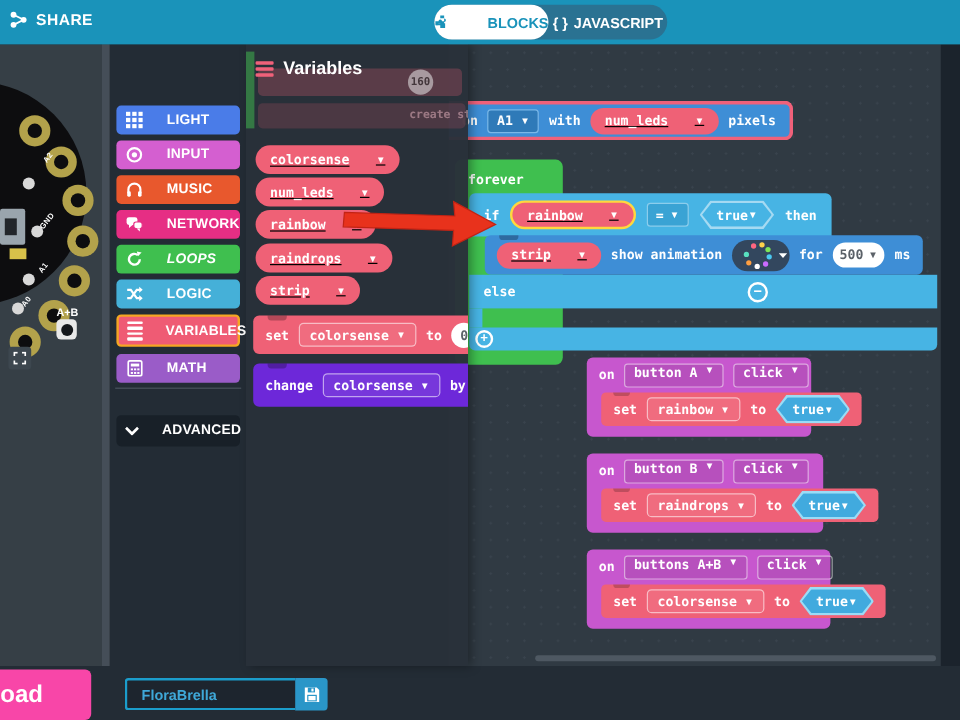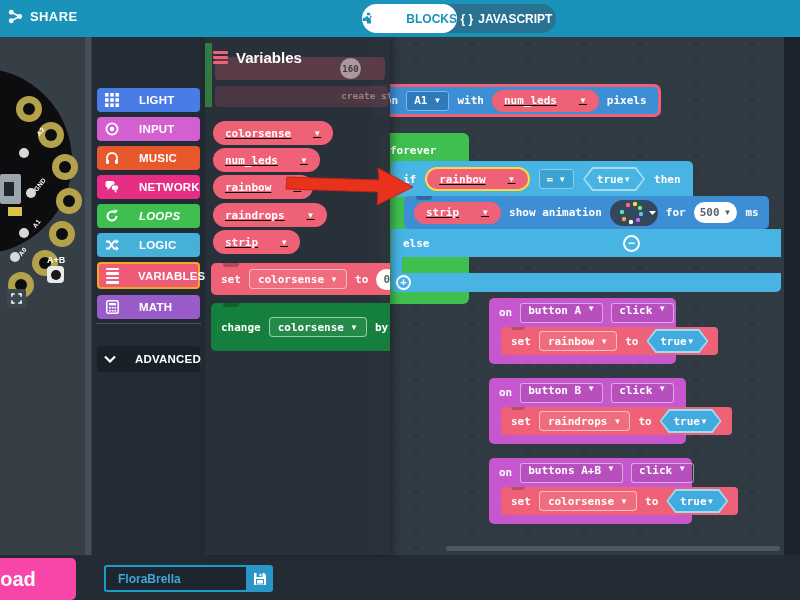--- a/index.html
+++ b/index.html
@@ -524,21 +524,21 @@
       <span class="field">
         <span class="bf">colorsense</span>
           <span class="car">▼</span>
       </span>
       <span class="bf">to</span>
       <span class="numc">
         <span class="bf">0</span>
       </span>
     </div>
 
-    <div class="stmt" style="left:6px; top:266px; height:48px; background:#15803d; z-index:1;">
+    <div class="stmt" style="left:6px; top:266px; height:36px; background:#6d28d9; z-index:1;">
       <span class="bf">change</span>
       <span class="field">
         <span class="bf">colorsense</span>
           <span class="car">▼</span>
       </span>
       <span class="bf">by</span>
 
     </div>
   </div>
 

